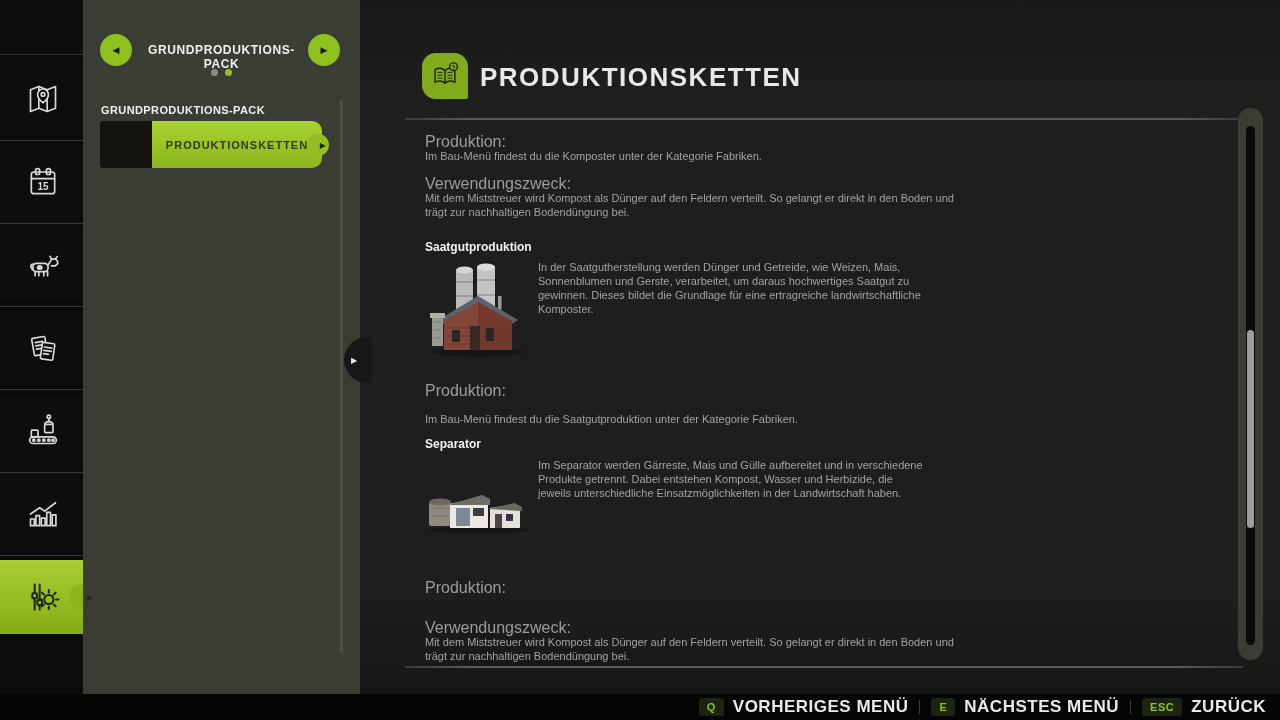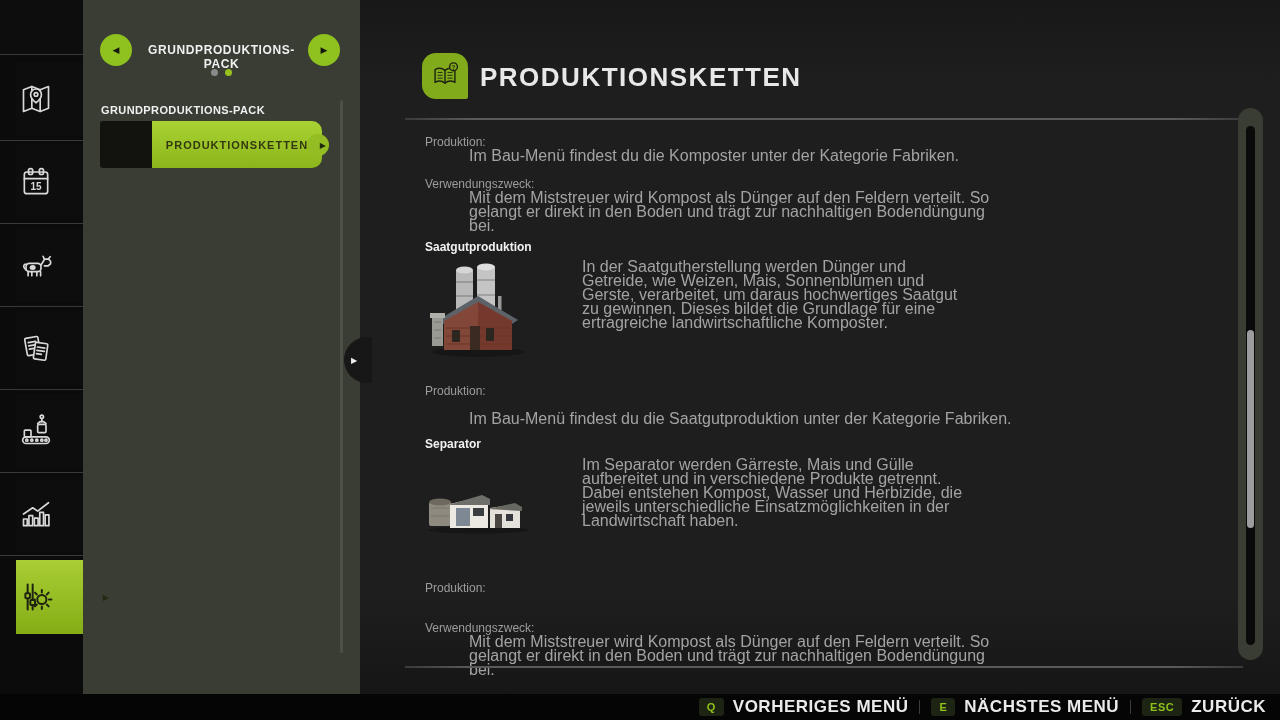--- a/index.html
+++ b/index.html
@@ -5,21 +5,21 @@
   * { margin:0; padding:0; box-sizing:border-box; }
   html,body { background:#000; }
   .stage {
     position:relative; width:1280px; height:720px; overflow:hidden;
     background:#141414; font-family:"Liberation Sans", sans-serif;
   }
 
   
   .sidebar { position:absolute; left:0; top:0; width:83px; height:694px; background:#0b0b0b; }
   .sidebar .topblock { position:absolute; left:0; top:0; width:83px; height:55px; background:#0d0d0d; border-bottom:1px solid #373737; }
-  .side-tile { position:absolute; left:16px; width:86px; height:74px; background:#0d0d0d; display:flex; align-items:center; justify-content:flex-start; cursor:pointer; }
+  .side-tile { position:absolute; left:0; width:86px; height:74px; background:#0d0d0d; display:flex; align-items:center; justify-content:center; cursor:pointer; }
   .side-sep { position:absolute; left:0; width:83px; height:1px; background:#393939; }
   .side-tile.active { background:linear-gradient(180deg,#aace35,#84ad15); }
   .side-tile.active .bump { position:absolute; right:-9px; top:50%; margin-top:-13px; width:26px; height:26px; border-radius:50%; background:#8cb51d; }
   .side-tile.active .tile-arrow { position:absolute; right:-7px; top:50%; transform:translateY(-50%); font-size:8px; color:#1f2a0e; z-index:2; }
 
   
   .panel { position:absolute; left:83px; top:0; width:277px; height:694px; background:#393d34; }
   .carousel { position:absolute; left:0; top:34px; width:277px; height:34px; }
   .nav-circle { position:absolute; top:0; width:32px; height:32px; border-radius:50%; background:#8fc11f; color:#15190b;
                 display:flex; align-items:center; justify-content:center; font-size:9px; cursor:pointer; }
@@ -44,22 +44,22 @@
 
   
   .main { position:absolute; left:360px; top:0; width:920px; height:694px;
           background:linear-gradient(180deg,#181818,#1e1e1e 12%,#1e1e1e 86%,#161616); }
   .page-icon { position:absolute; left:62px; top:53px; width:46px; height:46px; background:#82ab1c; border-radius:14px 14px 2px 14px;
                display:flex; align-items:center; justify-content:center; }
   .page-title { position:absolute; left:120px; top:62px; color:#e8e8e8; font-size:26px; font-weight:bold; letter-spacing:1.5px; }
   .divider { position:absolute; left:45px; width:838px; height:2px; background:linear-gradient(90deg,#3a3a3a,#5a5a5a 8%,#5a5a5a 92%,#3a3a3a); }
   .div-top { top:118px; } .div-bottom { top:666px; }
 
-  .lbl { position:absolute; color:#9c9c9c; font-size:12px; line-height:14px; }
-  .txt { position:absolute; color:#a3a3a3; font-size:16px; line-height:14px;margin-left:44px; }
+  .lbl { position:absolute; color:#9c9c9c; font-size:16px; line-height:14px; }
+  .txt { position:absolute; color:#a3a3a3; font-size:11px; line-height:14px; }
   .sec-h { position:absolute; color:#f2f2f2; font-size:12px; font-weight:bold; }
   .media-img { position:absolute; }
 
   
   .vscroll-shell { position:absolute; left:1238px; top:108px; width:25px; height:552px; background:#393d34; border-radius:13px; }
   .vscroll-track { position:absolute; left:1246px; top:126px; width:9px; height:519px; background:#0a0a0a; border-radius:5px; cursor:pointer; }
   .vscroll-thumb { position:absolute; left:1247px; top:330px; width:7px; height:198px; background:#9d9d9d; border-radius:4px; cursor:grab; }
 
   
   .footer { position:absolute; left:0; bottom:0; width:1280px; height:26px; background:#050505;

